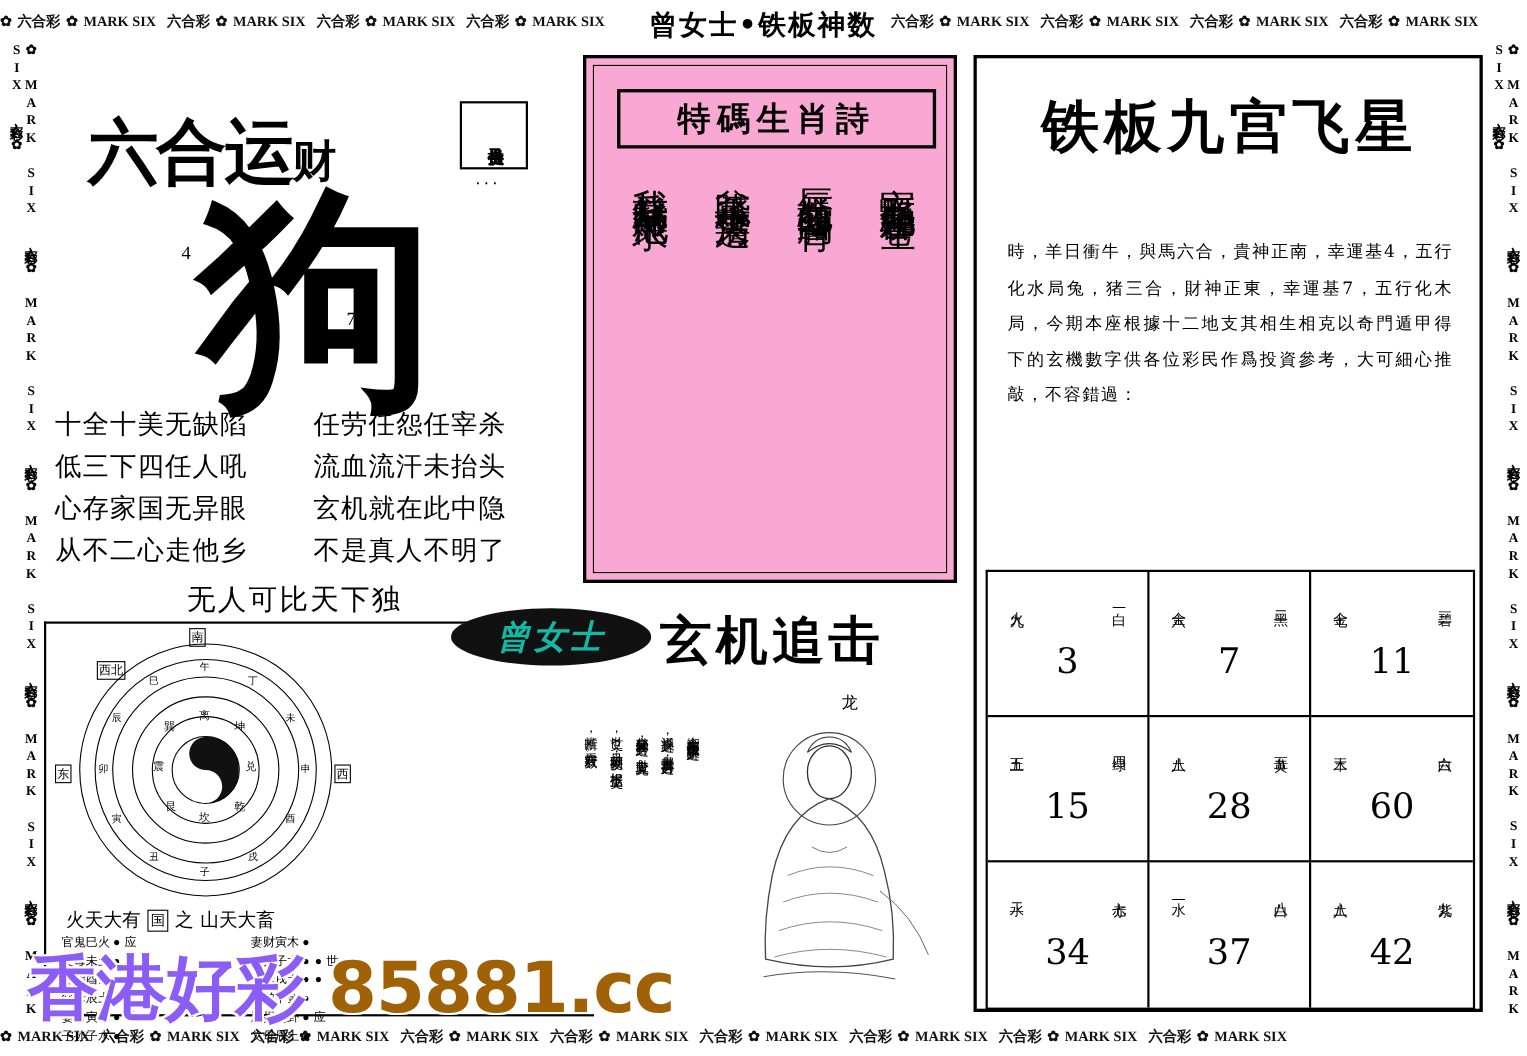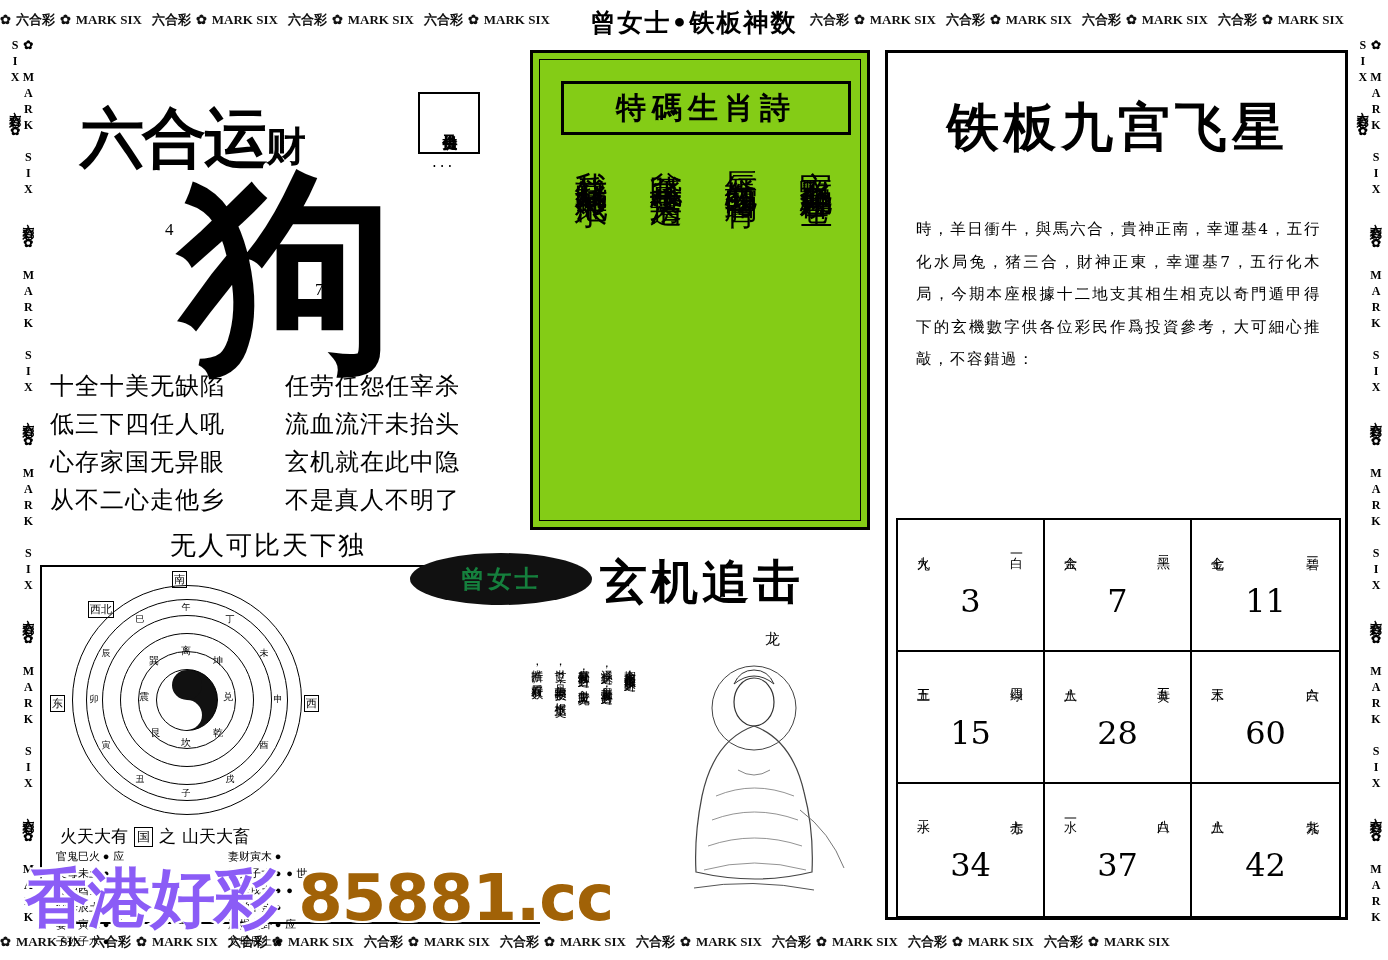--- a/index.html
+++ b/index.html
@@ -124,21 +124,21 @@
     display:grid;grid-template-columns:1fr 1fr;
     font-size:11px;font-family:"Liberation Serif",serif;
     row-gap:2px;column-gap:14px;
   }
   .hex-cols span.dots{letter-spacing:1px;}
   
   .center-col{position:absolute;left:490px;top:0;width:350px;height:884px;}
   .poem-box{
     position:absolute;left:0;top:10px;width:340px;height:480px;
     border:3px solid #000;box-sizing:border-box;
-    background:#84cc16;
+    background:#f9a8d4;
   }
   .poem-box-inner{position:absolute;left:6px;top:6px;right:6px;bottom:6px;border:1px solid #000;}
   .poem-title{
     position:absolute;left:28px;top:28px;width:284px;height:48px;
     border:3px solid #000;display:flex;align-items:center;justify-content:center;
     font-size:30px;font-weight:bold;letter-spacing:6px;
     font-family:"DejaVu Serif","Liberation Serif",serif;
   }
   .poem-verses{
     position:absolute;left:20px;top:92px;width:300px;height:370px;
@@ -150,21 +150,21 @@
     font-family:"DejaVu Serif","Liberation Serif",serif;
   }
   .logo-banner{
     position:absolute;left:-120px;top:505px;width:470px;height:70px;
   }
   .ellipse{
     position:absolute;left:0;top:8px;width:182px;height:52px;
     background:#111;border-radius:50%;
     display:flex;align-items:center;justify-content:center;
   }
-  .ellipse span{color:#15803d;font-size:24px;font-weight:bold;letter-spacing:3px;font-family:"DejaVu Serif","Liberation Serif",serif;}
+  .ellipse span{color:#14b8a6;font-size:30px;font-weight:bold;letter-spacing:3px;font-family:"DejaVu Serif","Liberation Serif",serif;font-style:italic;}
   .banner-text{
     position:absolute;left:190px;top:6px;
     font-size:47px;font-weight:bold;letter-spacing:4px;
     font-family:"DejaVu Serif","Liberation Serif",serif;
   }
   .dragon-lbl{position:absolute;left:235px;top:590px;font-size:15px;font-family:"Liberation Serif",serif;}
   .fig-text{
     position:absolute;left:-52px;top:620px;width:160px;height:230px;
     display:flex;flex-direction:row-reverse;
     font-size:12px;line-height:1.35;letter-spacing:1px;
@@ -177,21 +177,20 @@
   
   .right-col{position:absolute;left:845px;top:0;width:463px;height:884px;}
   .rbox{
     position:absolute;left:0;top:10px;width:463px;height:870px;
     border:3px solid #000;box-sizing:border-box;
   }
   .rtitle{
     position:absolute;left:10px;top:28px;width:440px;
     font-size:52px;font-weight:bold;letter-spacing:5px;text-align:center;
     font-family:"DejaVu Serif","Liberation Serif",serif;
-    margin-top:12px;
   }
   .rtext{
     position:absolute;left:28px;top:160px;width:405px;
     font-size:15.5px;line-height:2.1;letter-spacing:1.5px;
     font-family:"DejaVu Serif","Liberation Serif",serif;
     text-align:justify;
   }
   .grid9{
     position:absolute;left:8px;top:465px;width:445px;height:400px;
     border:2px solid #000;box-sizing:border-box;

